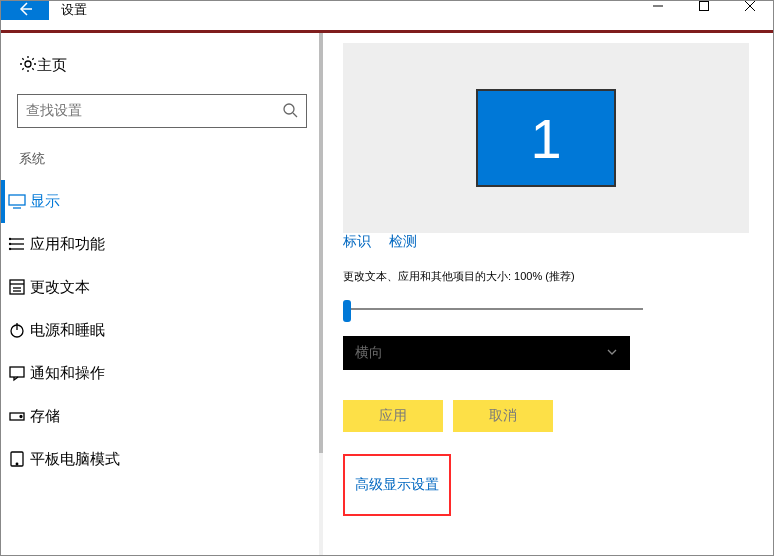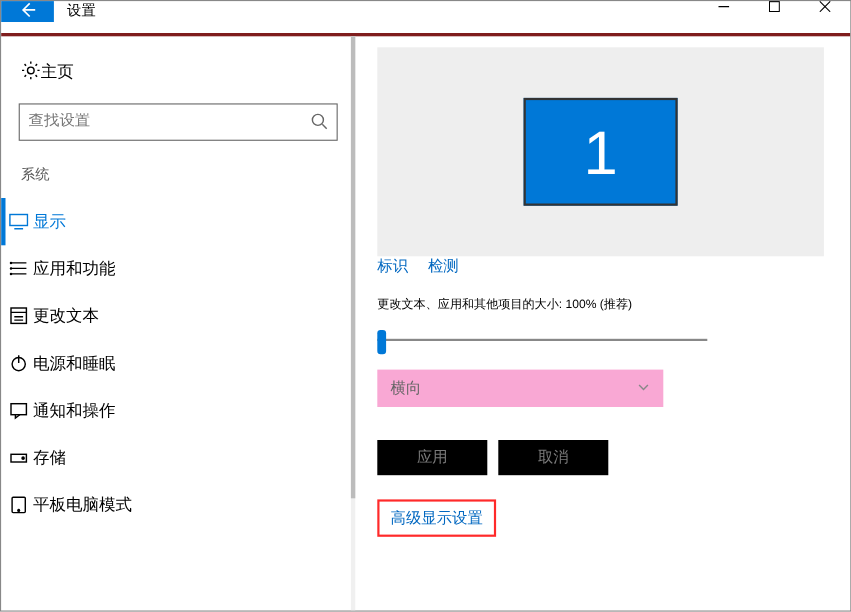--- a/index.html
+++ b/index.html
@@ -202,58 +202,58 @@
     height: 22px;
     background: #0078d7;
     border-radius: 3px;
   }
 
   .direction-label {
     font-size: 14px;
     padding: 6px 0 6px 0;
   }
   .select-box {
-    width: 260px;
+    width: 287px;
     height: 34px;
-    background: #f9a8d4;
+    background: #000000;
     border: none;
     display: flex;
     align-items: center;
     justify-content: space-between;
     padding: 0 12px;
     color: #666;
     font-size: 14px;
     gap: 40px;
   }
   .select-box svg { width: 12px; height: 12px; }
 
   .btn-row {
     display: flex;
     gap: 10px;
     padding: 30px 0 22px 0;
   }
   .btn {
     width: 100px;
     height: 32px;
-    background: #000000;
+    background: #fde047;
     border: none;
     display: flex;
     align-items: center;
     justify-content: center;
     font-size: 14px;
     color: #7a7a7a;
     cursor: pointer;
   }
 
   .advanced-link {
     display: inline-block;
     color: #0067c0;
     font-size: 14px;
     border: 2px solid #ff2a2a;
-    padding: 6px 10px;
+    padding: 20px 10px;
     cursor: pointer;
   }
 </style>
 </head>
 <body>
 
 <div class="titlebar">
   <div class="back-btn">
     <span>
       <svg viewBox="0 0 16 16" fill="none" stroke="#fff" stroke-width="1.5">

